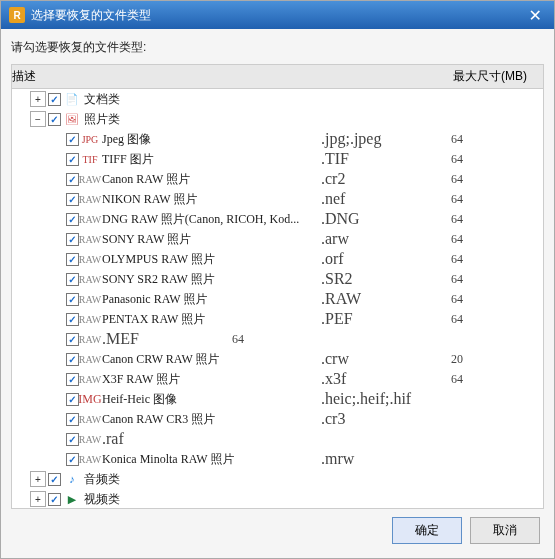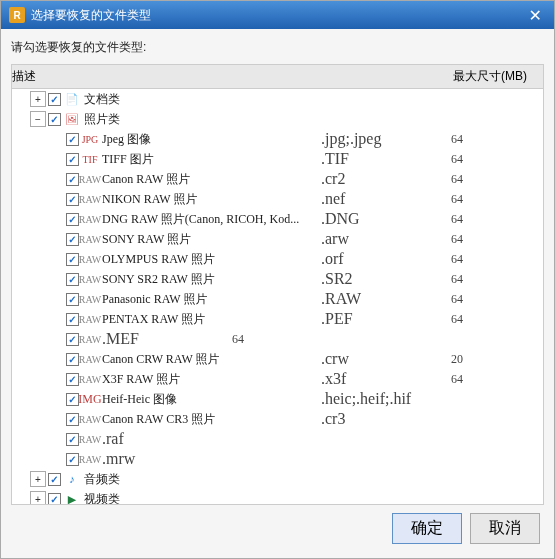--- a/index.html
+++ b/index.html
@@ -159,21 +159,21 @@
     .indent1 { padding-left: 18px; }
     .indent2 { padding-left: 36px; font-family: Liberation Serif, serif; }
     .footer {
       display: flex;
       justify-content: flex-end;
       gap: 8px;
       padding: 8px 4px 4px 4px;
     }
     .btn {
       padding: 4px 18px;
-      font-size: 16px;
+      font-size: 12px;
       border: 1px solid #aaa;
       background: #e8e8e8;
       cursor: pointer;
       min-width: 70px;
       text-align: center;
     }
     .btn.primary {
       background: #e0e8f8;
       border-color: #6090c8;
     }
@@ -385,20 +385,21 @@
           </div>
         <span class="item-ext">.raf</span>
         <span class="item-size"></span>
       </div>
       <div class="tree-item indent2">
         <div class="toggle-placeholder"></div>
         <div class="checkbox checked"></div>
         <div class="item-icon">
             <span style="font-size:10px;color:#888;">RAW</span>
           </div>
+        <span class="item-label">Konica Minolta RAW 照片</span>
         <span class="item-ext">.mrw</span>
         <span class="item-size"></span>
       </div>
 
       <div class="tree-item indent1">
         <div class="toggle-btn">+</div>
         <div class="checkbox checked"></div>
         <div class="item-icon">
             <span class="icon-audio">♪</span>
           </div>

